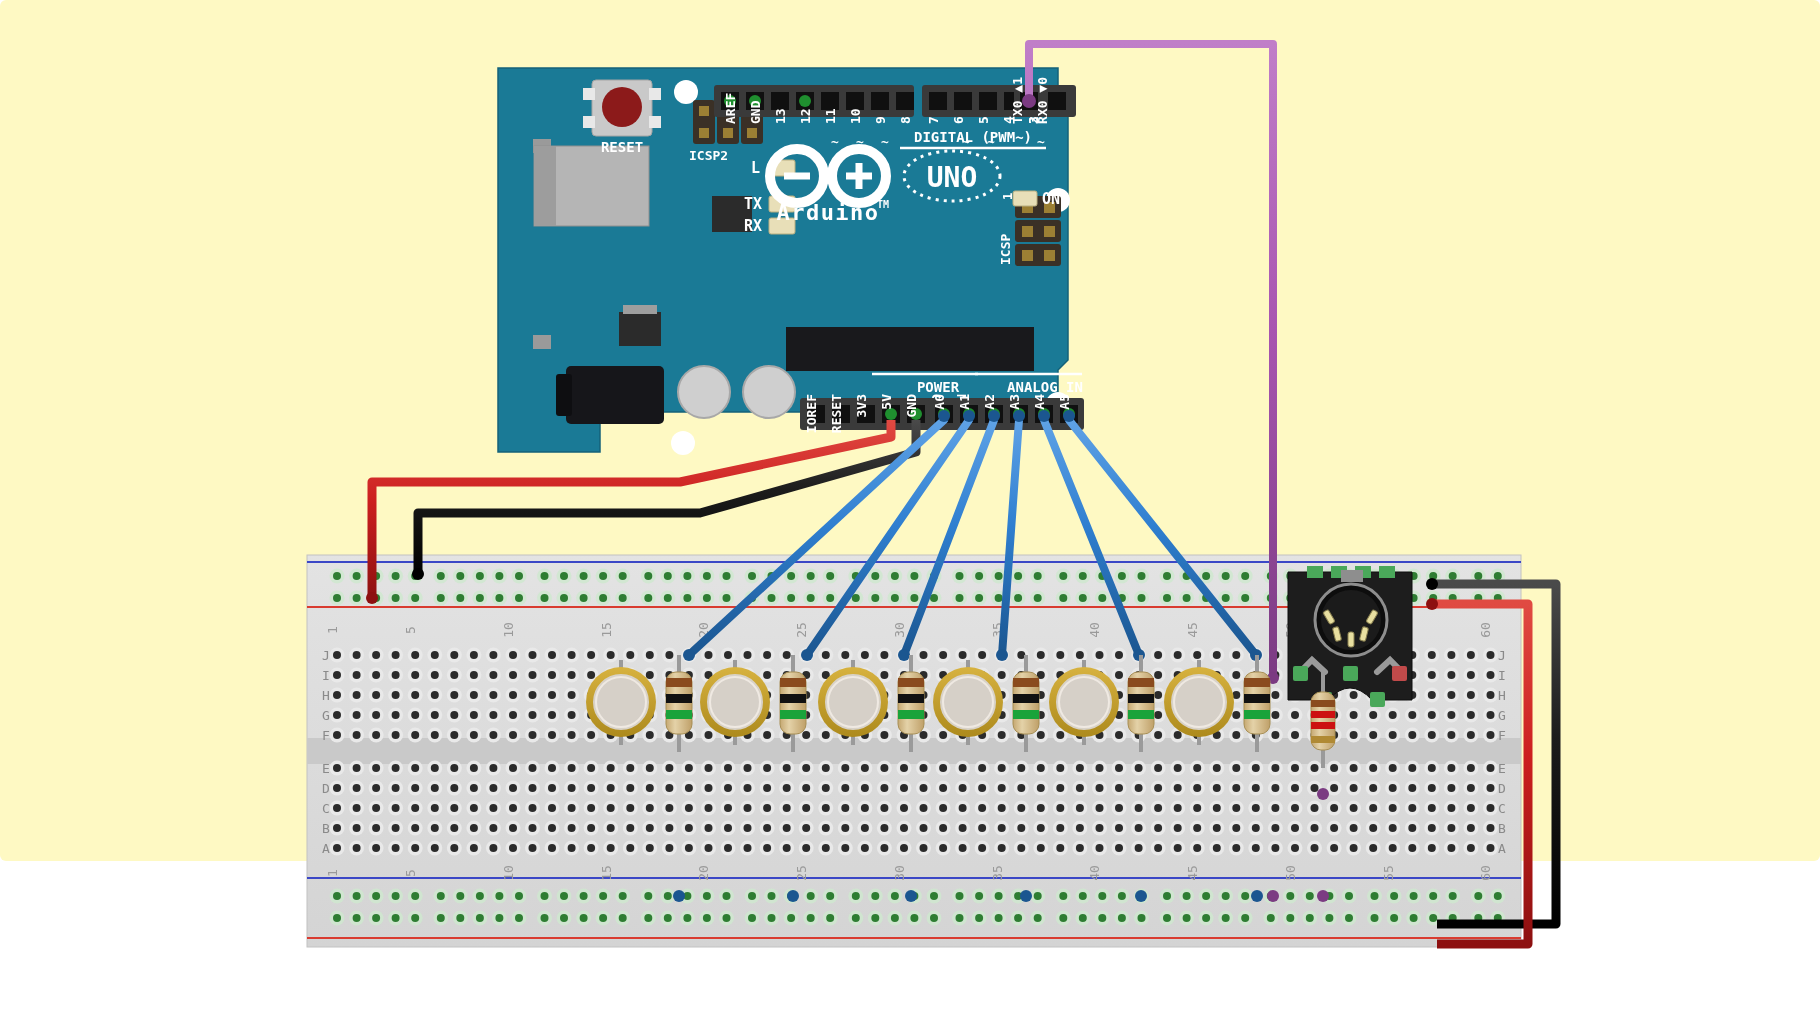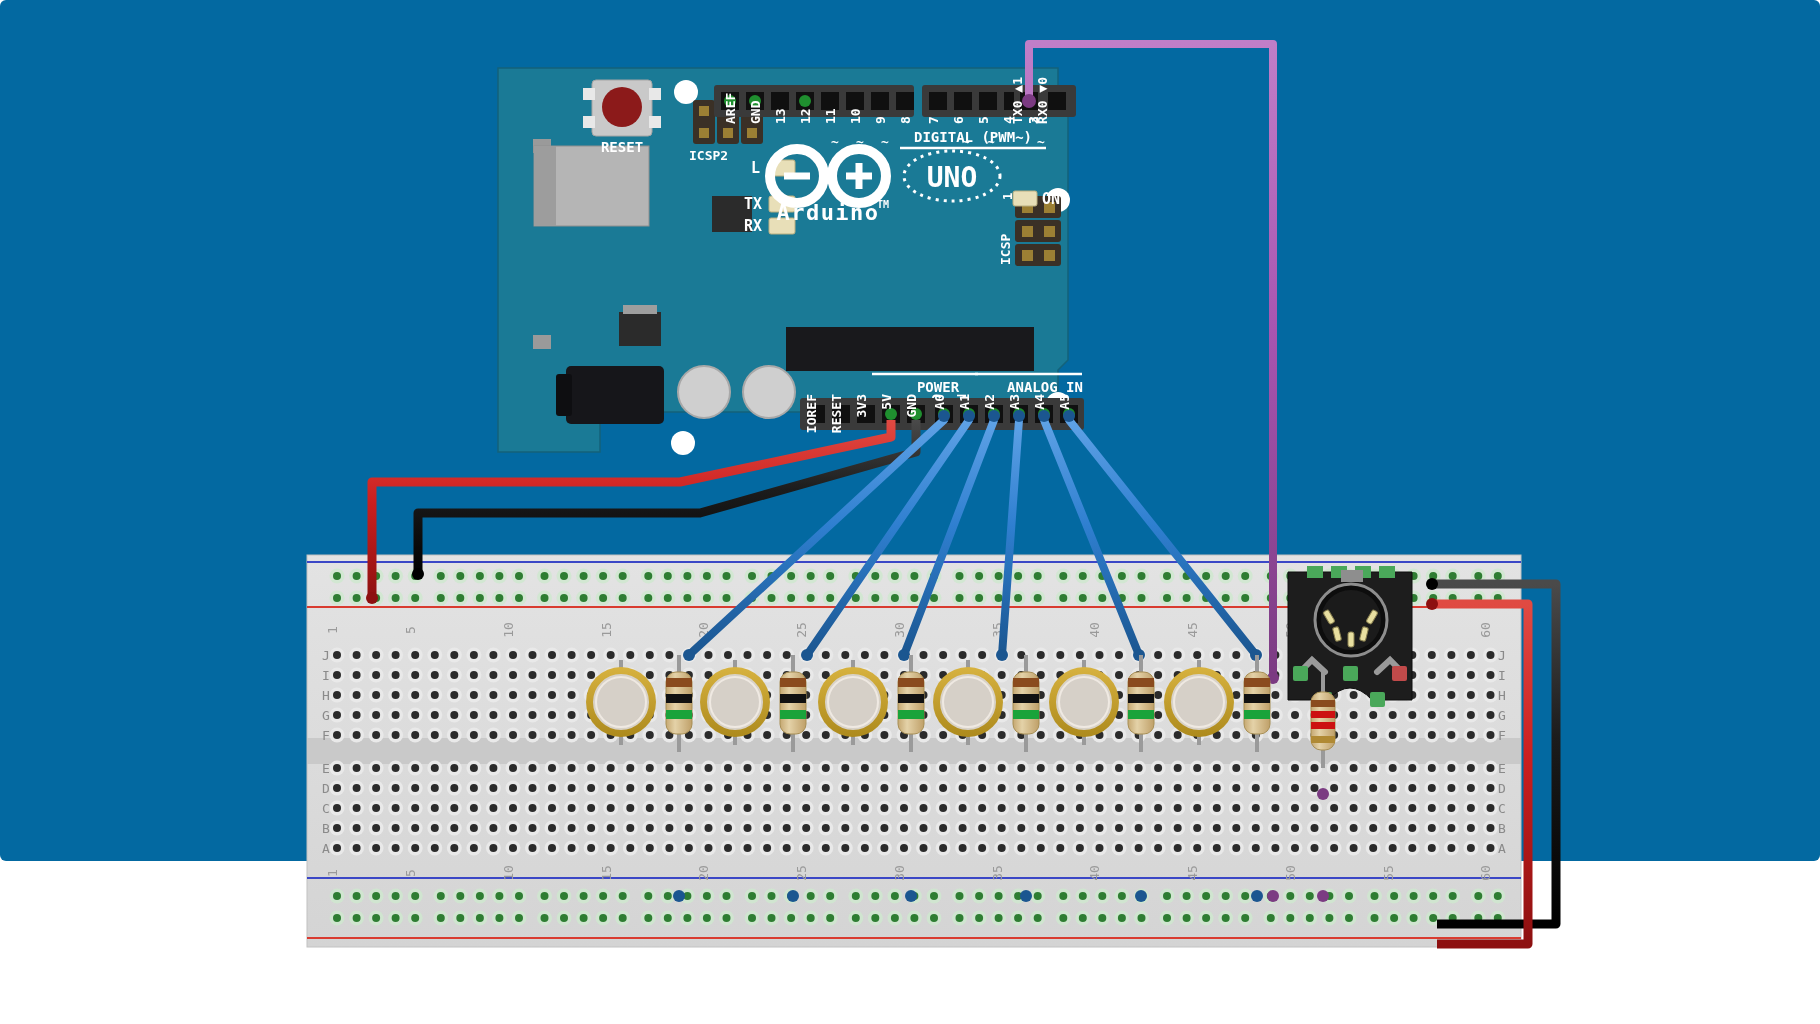--- a/index.html
+++ b/index.html
@@ -1,17 +1,17 @@
 <!DOCTYPE html>
 <html><head>
 <meta charset="utf-8">
 <style>
   html,body{margin:0;padding:0;background:#ffffff;}
   body{width:1820px;height:1024px;overflow:hidden;font-family:"DejaVu Sans Mono",monospace;}
-  #stage{position:relative;width:1820px;height:861px;background:#0369a1;border-radius:6px;}
+  #stage{position:relative;width:1820px;height:861px;background:#fef9c3;border-radius:6px;}
   svg#circuit{position:absolute;left:0;top:0;width:1820px;height:1024px;display:block;}
   .lbl{font-family:"DejaVu Sans Mono",monospace;fill:#ffffff;font-weight:bold;}
 </style>
 </head>
 <body>
 
 <div id="stage">
 <svg id="circuit" viewBox="0 0 1820 1024">
   <defs>
     <linearGradient id="wireRed" x1="0" y1="0" x2="0" y2="1">

